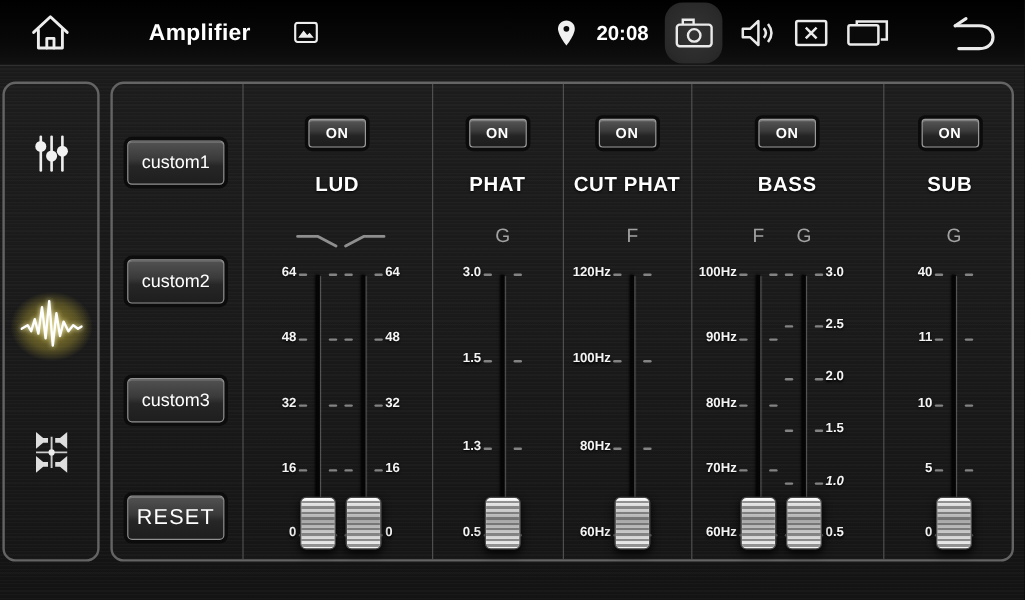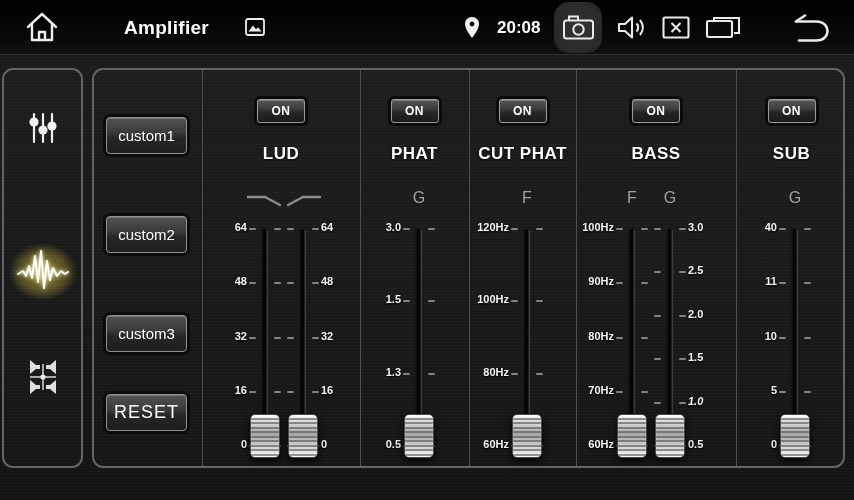--- a/index.html
+++ b/index.html
@@ -209,21 +209,21 @@
     <div class="vdiv" style="left:108px;"></div>
     <div class="vdiv" style="left:266px;"></div>
     <div class="vdiv" style="left:375px;"></div>
     <div class="vdiv" style="left:482px;"></div>
     <div class="vdiv" style="left:642px;"></div>
 
     <div class="channel" style="left:0;width:108px;">
       <button class="preset-btn" style="top:47px;">custom1</button>
       <button class="preset-btn" style="top:146px;">custom2</button>
       <button class="preset-btn" style="top:245px;">custom3</button>
-      <button class="preset-btn reset" style="top:324px;">RESET</button>
+      <button class="preset-btn reset" style="top:343px;">RESET</button>
     </div>
 
     <div class="channel" style="left:108px;width:158px;">
       <button class="on-btn">ON</button>
       <div class="ch-title">LUD</div>
     <div class="top-icon" style="left: 44px;"><svg width="38" height="14" viewBox="0 0 38 14">
             <polyline points="2,3 19,3 34,11" fill="none" stroke="#8f8f8f" stroke-width="2.4" stroke-linejoin="round" stroke-linecap="round"></polyline>
           </svg></div>
         <div class="slabels left" style="left: 1px;">
           <span style="top: calc(0% - 8px);">64</span>

